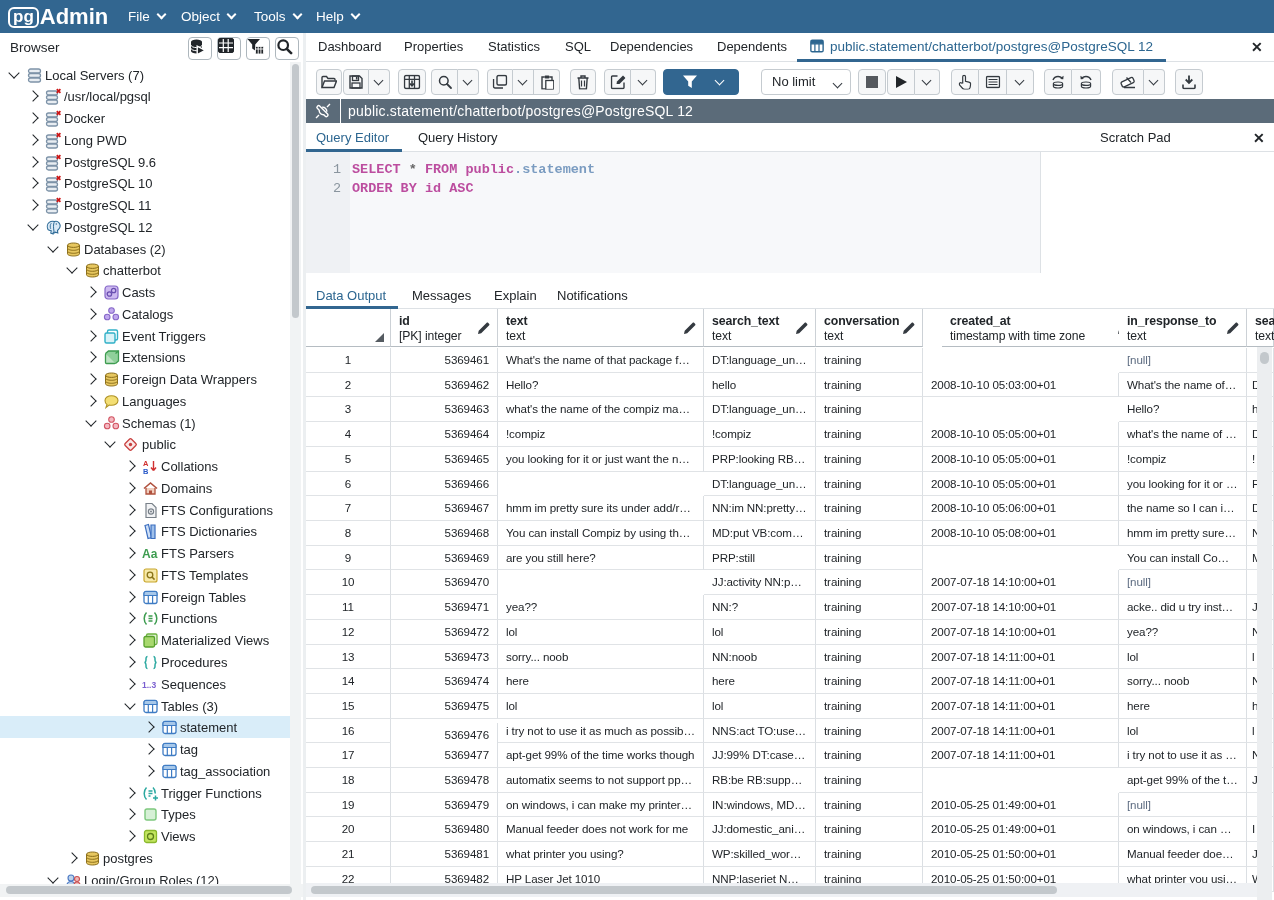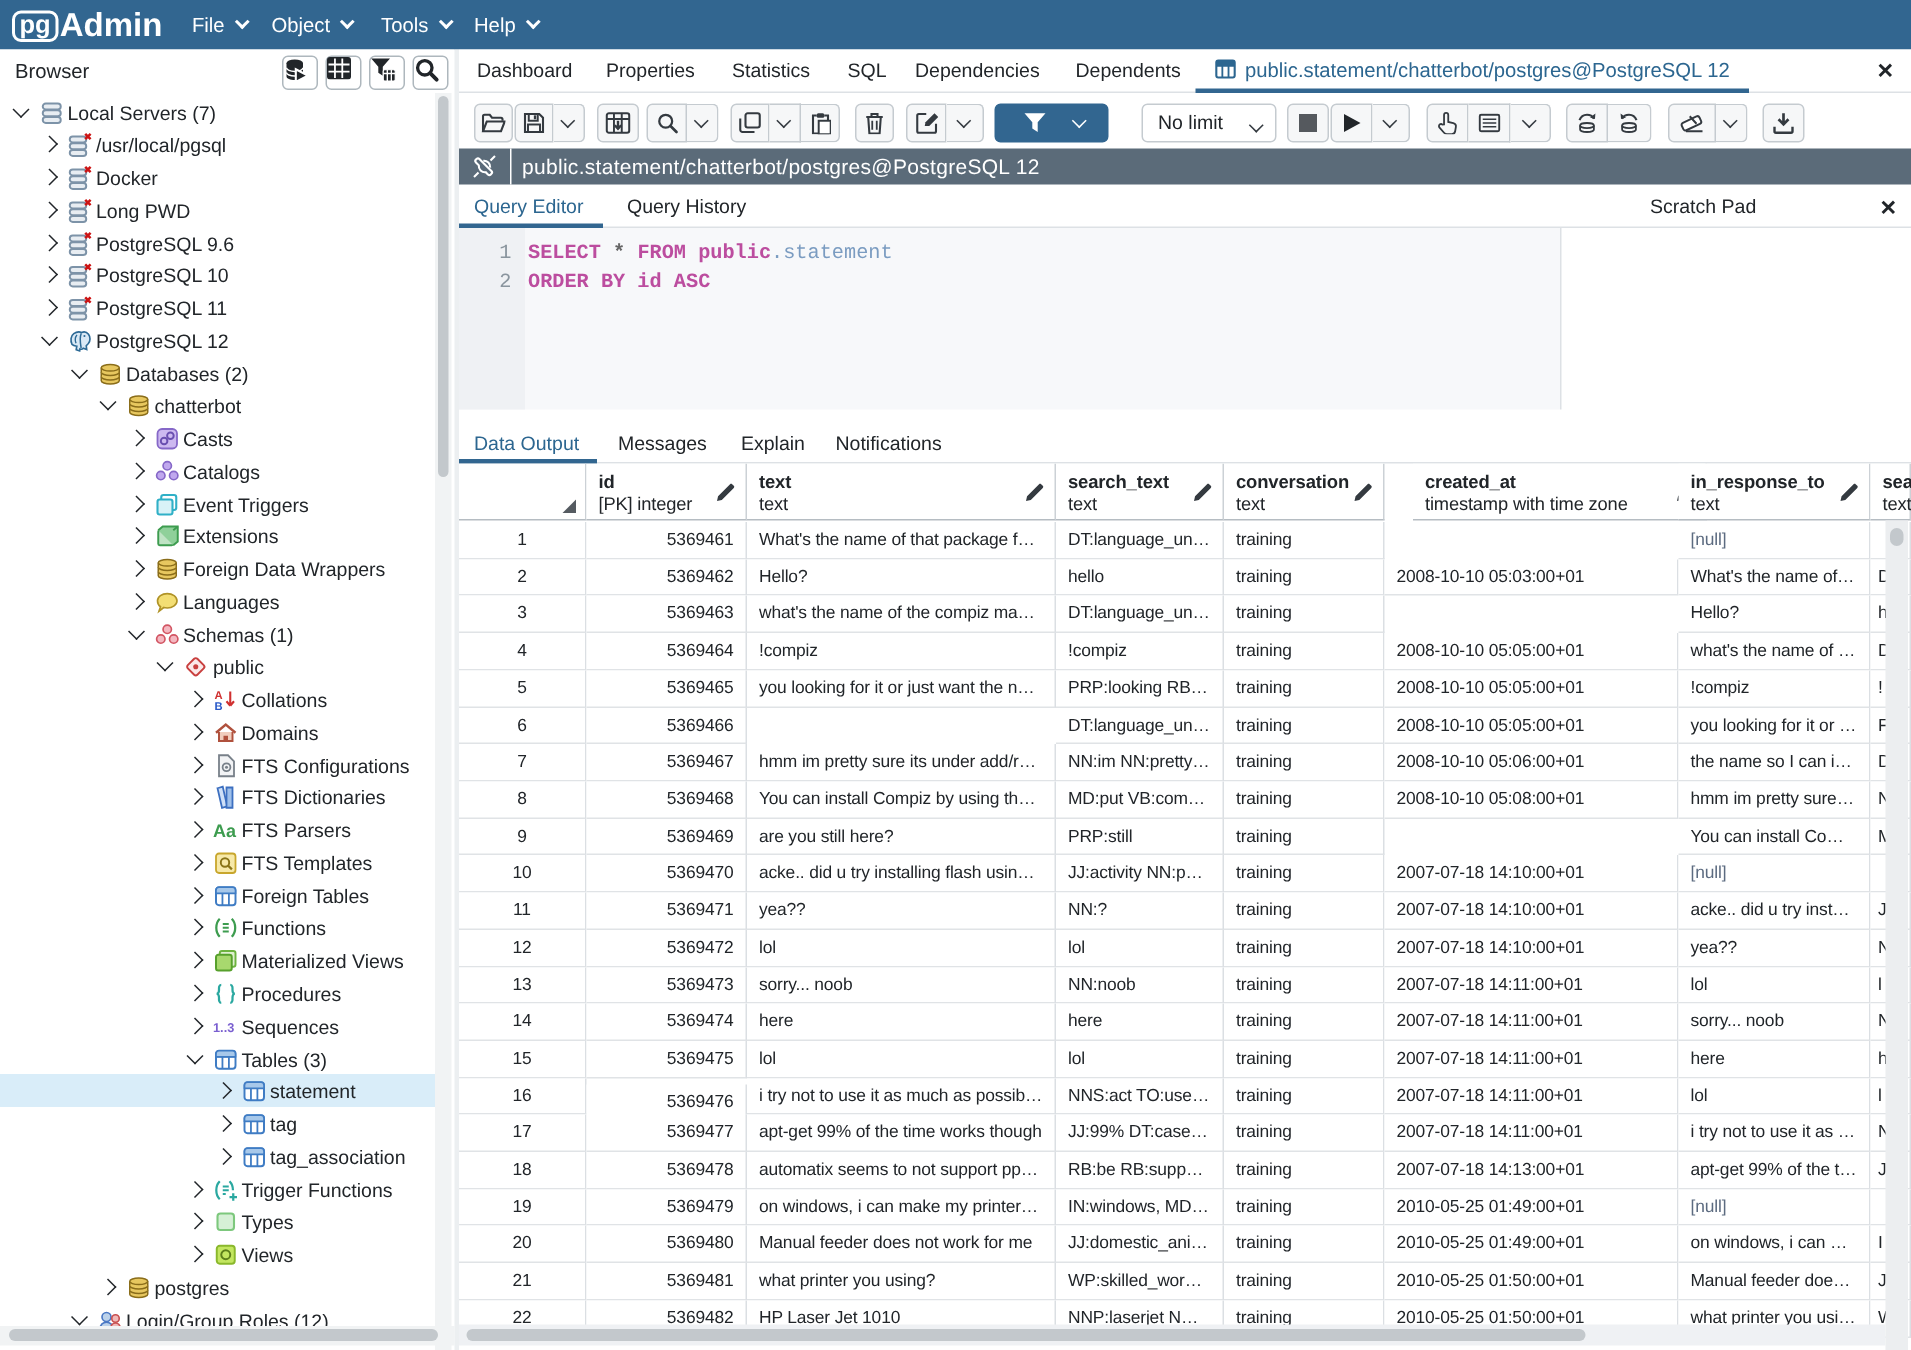--- a/index.html
+++ b/index.html
@@ -656,21 +656,21 @@
 <div class="qtab" style="left:112px">Query History</div>
 <div class="qtab" style="left:794px">Scratch Pad</div>
 <div class="qtab" style="left:947px;font-weight:bold;font-size:14px">✕</div>
 <div id="qtab-underline" style="width:96px"></div>
 </div>
 <div id="editor">
 <div id="gutter">
         <div style="top:10px">1</div>
         <div style="top:29px">2</div>
       </div>
-<div class="codeline" style="top:10px"><span style="color:#bc4d9f">SELECT</span><span style="color:#666"> * </span><span style="color:#bc4d9f">FROM</span><span style="color:#bc4d9f"> public</span><span style="color:#7b9cc1;font-weight:normal">.statement</span></div>
+<div class="codeline" style="top:10px"><span style="color:#bc4d9f">SELECT</span><span style="color:#666"> * </span><span style="color:#bc4d9f">FROM</span><span style="color:#bc4d9f"> public</span><span style="color:#7b9cc1;font-weight:bold">.statement</span></div>
 <div class="codeline" style="top:29px;color:#bc4d9f">ORDER BY id ASC</div>
 </div>
 <div id="scratch"></div>
 <div id="outtabs">
 <div class="qtab active" style="left:10px">Data Output</div>
 <div class="qtab" style="left:106px">Messages</div>
 <div class="qtab" style="left:188px">Explain</div>
 <div class="qtab" style="left:251px">Notifications</div>
 <div id="outtab-underline" style="width:92px"></div>
 </div>
@@ -789,21 +789,20 @@
 <div class="gcell " style="left:941px;top:212px;width:27px;height:25px;line-height:24px;padding-left:5px">N</div>
 <div class="gcell ctr" style="left:0px;top:237px;width:85px;height:24px;line-height:23px">9</div>
 <div class="gcell num" style="left:85px;top:237px;width:107px;height:24px;line-height:23px">5369469</div>
 <div class="gcell " style="left:192px;top:237px;width:206px;height:24px;line-height:23px">are you still here?</div>
 <div class="gcell " style="left:398px;top:237px;width:112px;height:24px;line-height:23px">PRP:still</div>
 <div class="gcell " style="left:510px;top:237px;width:107px;height:24px;line-height:23px">training</div>
 <div class="gcell " style="left:813px;top:237px;width:128px;height:24px;line-height:23px">You can install Compiz by using the</div>
 <div class="gcell " style="left:941px;top:237px;width:27px;height:24px;line-height:23px;padding-left:5px">M</div>
 <div class="gcell ctr" style="left:0px;top:261px;width:85px;height:25px;line-height:24px">10</div>
 <div class="gcell num" style="left:85px;top:261px;width:107px;height:25px;line-height:24px">5369470</div>
-<div class="gcell " style="left:192px;top:261px;width:206px;height:25px;line-height:24px">acke.. did u try installing flash using the</div>
 <div class="gcell " style="left:398px;top:261px;width:112px;height:25px;line-height:24px">JJ:activity NN:package</div>
 <div class="gcell " style="left:510px;top:261px;width:107px;height:25px;line-height:24px">training</div>
 <div class="gcell " style="left:617px;top:261px;width:196px;height:25px;line-height:24px">2007-07-18 14:10:00+01</div>
 <div class="gcell " style="left:813px;top:261px;width:128px;height:25px;line-height:24px"><span class="nullv">[null]</span></div>
 <div class="gcell " style="left:941px;top:261px;width:27px;height:25px;line-height:24px;padding-left:5px"></div>
 <div class="gcell ctr" style="left:0px;top:286px;width:85px;height:25px;line-height:24px">11</div>
 <div class="gcell num" style="left:85px;top:286px;width:107px;height:25px;line-height:24px">5369471</div>
 <div class="gcell " style="left:192px;top:286px;width:206px;height:25px;line-height:24px">yea??</div>
 <div class="gcell " style="left:398px;top:286px;width:112px;height:25px;line-height:24px">NN:?</div>
 <div class="gcell " style="left:510px;top:286px;width:107px;height:25px;line-height:24px">training</div>
@@ -856,21 +855,20 @@
 <div class="gcell " style="left:398px;top:434px;width:112px;height:25px;line-height:24px">JJ:99% DT:case NN:time</div>
 <div class="gcell " style="left:510px;top:434px;width:107px;height:25px;line-height:24px">training</div>
 <div class="gcell " style="left:617px;top:434px;width:196px;height:25px;line-height:24px">2007-07-18 14:11:00+01</div>
 <div class="gcell " style="left:813px;top:434px;width:128px;height:25px;line-height:24px">i try not to use it as much as possible</div>
 <div class="gcell " style="left:941px;top:434px;width:27px;height:25px;line-height:24px;padding-left:5px">N</div>
 <div class="gcell ctr" style="left:0px;top:459px;width:85px;height:25px;line-height:24px">18</div>
 <div class="gcell num" style="left:85px;top:459px;width:107px;height:25px;line-height:24px">5369478</div>
 <div class="gcell " style="left:192px;top:459px;width:206px;height:25px;line-height:24px">automatix seems to not support ppas and</div>
 <div class="gcell " style="left:398px;top:459px;width:112px;height:25px;line-height:24px">RB:be RB:support NN:ppas</div>
 <div class="gcell " style="left:510px;top:459px;width:107px;height:25px;line-height:24px">training</div>
-<div class="gcell " style="left:617px;top:459px;width:196px;height:25px;line-height:24px">2007-07-18 14:13:00+01</div>
 <div class="gcell " style="left:813px;top:459px;width:128px;height:25px;line-height:24px">apt-get 99% of the time works though</div>
 <div class="gcell " style="left:941px;top:459px;width:27px;height:25px;line-height:24px;padding-left:5px">J</div>
 <div class="gcell ctr" style="left:0px;top:484px;width:85px;height:24px;line-height:23px">19</div>
 <div class="gcell num" style="left:85px;top:484px;width:107px;height:24px;line-height:23px">5369479</div>
 <div class="gcell " style="left:192px;top:484px;width:206px;height:24px;line-height:23px">on windows, i can make my printer work</div>
 <div class="gcell " style="left:398px;top:484px;width:112px;height:24px;line-height:23px">IN:windows, MD:can VB:make</div>
 <div class="gcell " style="left:510px;top:484px;width:107px;height:24px;line-height:23px">training</div>
 <div class="gcell " style="left:617px;top:484px;width:196px;height:24px;line-height:23px">2010-05-25 01:49:00+01</div>
 <div class="gcell " style="left:813px;top:484px;width:128px;height:24px;line-height:23px"><span class="nullv">[null]</span></div>
 <div class="gcell " style="left:941px;top:484px;width:27px;height:24px;line-height:23px;padding-left:5px"></div>

